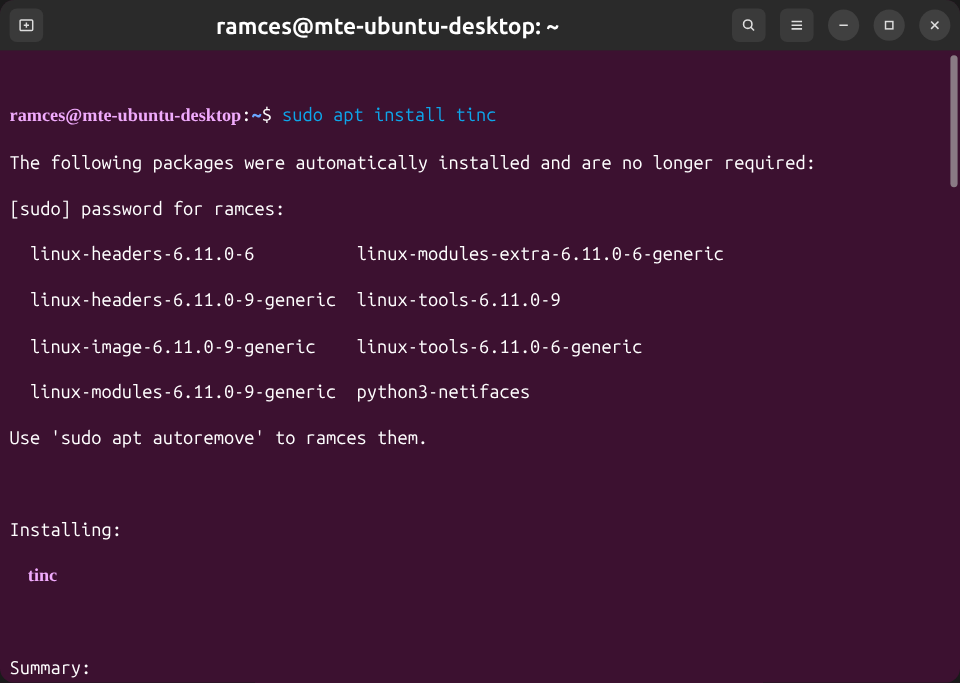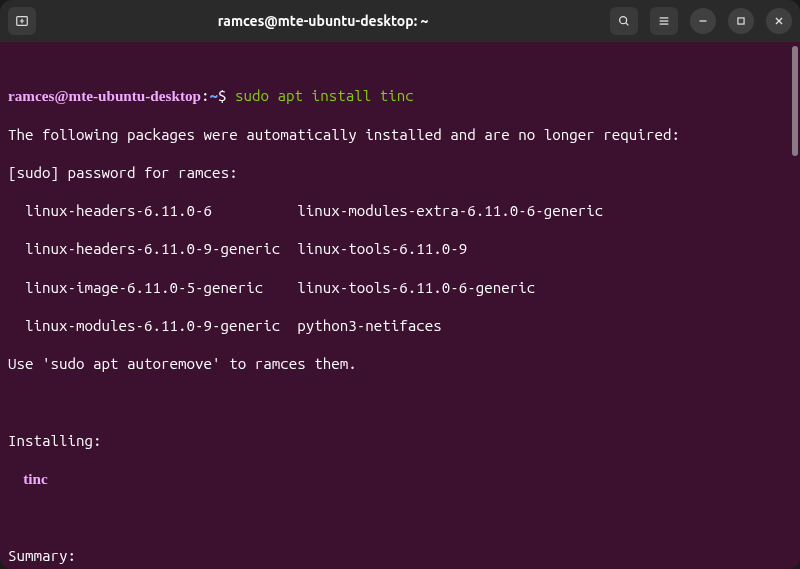--- a/index.html
+++ b/index.html
@@ -31,21 +31,21 @@
     .titlebar-left {
       display: flex;
       align-items: center;
       gap: 8px;
     }
     .titlebar-title {
       flex: 1;
       text-align: center;
       color: #ffffff;
       font-family: 'Ubuntu', sans-serif;
-      font-size: 14px;
+      font-size: 19px;
       font-weight: 600;
     }
     .titlebar-right {
       display: flex;
       align-items: center;
       gap: 12px;
     }
     .tb-btn {
       width: 28px;
       height: 28px;
@@ -80,21 +80,21 @@
       right: 2px;
       top: 4px;
       width: 6px;
       height: 110px;
       background: #8a7a85;
       border-radius: 3px;
     }
     .c-green { color: #f0abfc; font-weight: bold; font-family: Liberation Serif, serif; }
     .c-blue { color: #6aa6ff; font-weight: bold; }
     .c-white { color: #ffffff; }
-    .c-cmd { color: #84cc16; }
+    .c-cmd { color: #0ea5e9; }
     .line { display: block; }
     .indent1 { padding-left: 2ch; }
   </style>
 </head>
 <body>
 
 <div class="window">
   <div class="titlebar">
     <div class="titlebar-left">
       <div class="tb-btn">
@@ -139,21 +139,21 @@
     </div>
   </div>
 
   <div class="terminal-body">
     <div class="scrollbar"></div>
 <span class="line"><span class="c-green">ramces@mte-ubuntu-desktop</span><span class="c-white">:</span><span class="c-blue">~</span><span class="c-white">$</span> <span class="c-cmd">sudo apt install tinc</span></span>
 <span class="line">The following packages were automatically installed and are no longer required:</span>
 <span class="line">[sudo] password for ramces:</span>
 <span class="line indent1"><span>linux-headers-6.11.0-6</span>          <span>linux-modules-extra-6.11.0-6-generic</span></span>
 <span class="line indent1"><span>linux-headers-6.11.0-9-generic</span>  <span>linux-tools-6.11.0-9</span></span>
-<span class="line indent1"><span>linux-image-6.11.0-5-generic</span>    <span>linux-tools-6.11.0-6-generic</span></span>
+<span class="line indent1"><span>linux-image-6.11.0-9-generic</span>    <span>linux-tools-6.11.0-6-generic</span></span>
 <span class="line indent1"><span>linux-modules-6.11.0-9-generic</span>  <span>python3-netifaces</span></span>
 <span class="line">Use 'sudo apt autoremove' to ramces them.</span>
 <span class="line"> </span>
 <span class="line">Installing:</span>
 <span class="line indent1 c-green">tinc</span>
 <span class="line"> </span>
 <span class="line">Summary:</span>
 
 
 

